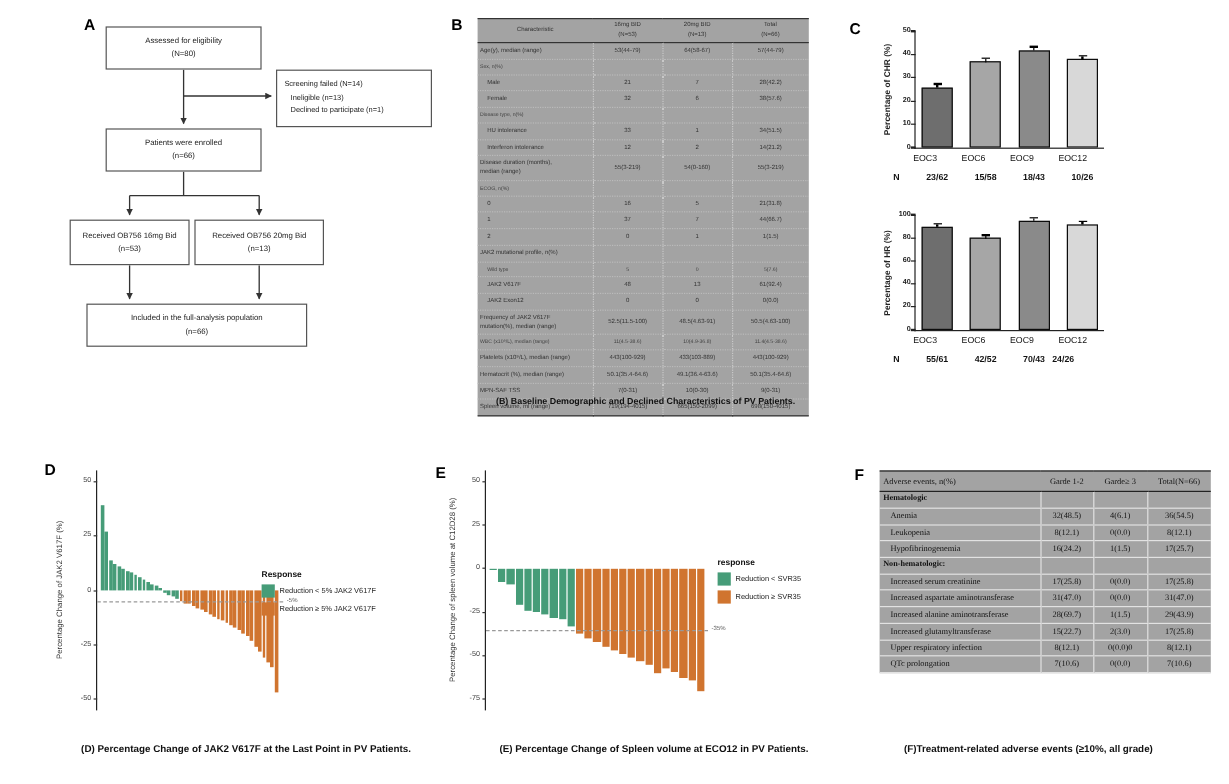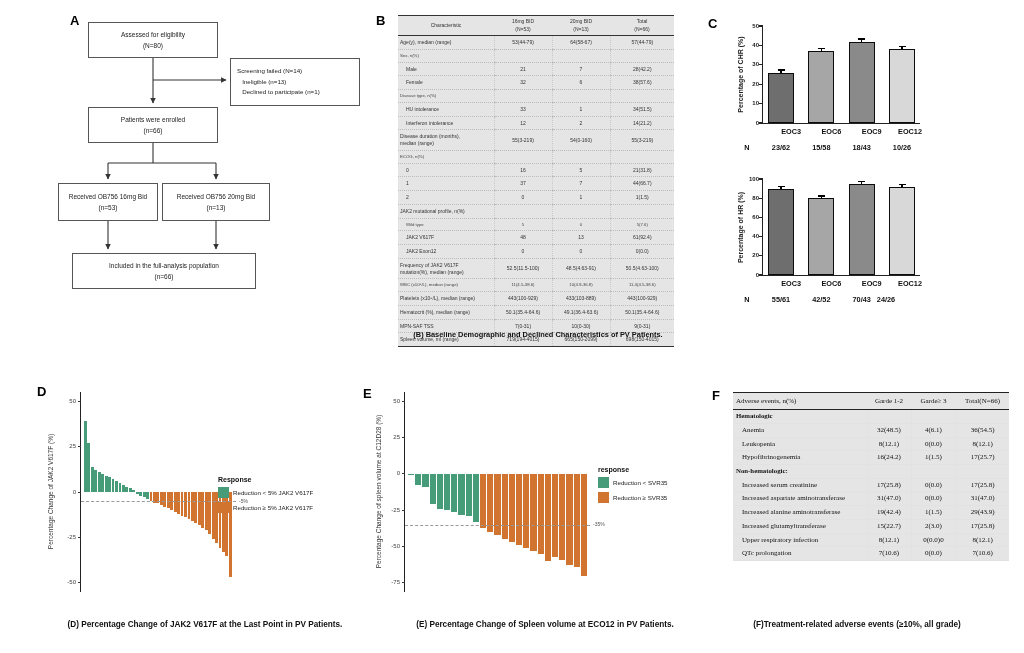--- a/index.html
+++ b/index.html
@@ -12,21 +12,21 @@
   .cap-md{font-size:8.2px;}
 
   
   #flow-arrows{position:absolute;left:0;top:0;z-index:1;pointer-events:none;}
   .fbox{position:absolute;border:1px solid #555;background:#fff;display:flex;align-items:center;
         justify-content:center;text-align:center;font-size:6.5px;line-height:1.7;
         white-space:pre-line;z-index:2;box-sizing:border-box;color:#222;}
   .fbox.leftalign{justify-content:flex-start;text-align:left;padding-left:6px;font-size:6.2px;}
 
   
-  table{border-collapse:collapse;table-layout:fixed;background:#e5e5e5;}
+  table{border-collapse:collapse;table-layout:fixed;background:#a3a3a3;}
   #tableB{position:absolute;left:398px;top:15px;width:276px;border-top:1.2px solid #333;border-bottom:1.2px solid #333;}
   #tableB th{font-size:5px;font-weight:normal;color:#333;text-align:center;padding:2px 1px;
              border-bottom:1.3px solid #333;white-space:pre-line;line-height:1.5;}
   #tableB td{font-size:5px;color:#333;padding:3px 2px;border-bottom:0.6px dotted #bbb;
              white-space:pre-line;line-height:1.35;}
   #tableB td.val{text-align:center;border-left:0.6px dotted #c9c9c9;}
   #tableB td.ind{padding-left:8px;}
   #tableB td.sm{font-size:4.3px;color:#444;}
 
   #tableF{position:absolute;left:733px;top:392px;width:276px;border-top:1.6px solid #222;border-bottom:1.6px solid #222;
@@ -39,21 +39,21 @@
   #tableF td.sec{font-weight:bold;font-size:6.8px;}
 
   
   .plot{position:absolute;}
   .plot.axes{border-left:1.4px solid #222;border-bottom:1.4px solid #222;box-sizing:border-box;}
   .gtick{position:absolute;width:14px;text-align:right;font-size:6px;font-weight:bold;color:#222;line-height:1;}
   .gtickmark{position:absolute;width:4px;height:1.2px;background:#222;}
   .gbar{position:absolute;bottom:0;border:1.2px solid #0c0c0c;box-sizing:border-box;}
   .gerr{position:absolute;width:1.4px;background:#000;}
   .gerrcap{position:absolute;width:7px;height:1.3px;background:#000;}
-  .gcat{position:absolute;width:40px;text-align:right;font-size:7.3px;font-weight:bold;color:#111;line-height:1;}
+  .gcat{position:absolute;width:40px;text-align:left;font-size:7.3px;font-weight:normal;color:#111;line-height:1;}
   .gn{position:absolute;width:40px;text-align:center;font-size:7.3px;font-weight:bold;color:#111;line-height:1;}
   .vlabel{position:absolute;transform:rotate(-90deg);text-align:center;white-space:nowrap;color:#222;}
   .vl-c{font-size:7px;font-weight:bold;width:120px;}
   .vl-w{font-size:6.5px;color:#333;width:210px;}
 
   
   .plot.wax{border-left:1.3px solid #222;box-sizing:border-box;}
   .wtick{position:absolute;width:16px;text-align:right;font-size:6px;color:#444;line-height:1;}
   .wtickmark{position:absolute;width:3.5px;height:1px;background:#333;}
   .wbar{position:absolute;}
@@ -516,21 +516,21 @@
           <td class="val">17(25.8)</td>
         </tr>
         <tr>
           <td class="ind ">Increased aspartate aminotransferase</td>
           <td class="val">31(47.0)</td>
           <td class="val">0(0.0)</td>
           <td class="val">31(47.0)</td>
         </tr>
         <tr>
           <td class="ind ">Increased alanine aminotransferase</td>
-          <td class="val">19(42.4)</td>
+          <td class="val">28(69.7)</td>
           <td class="val">1(1.5)</td>
           <td class="val">29(43.9)</td>
         </tr>
         <tr>
           <td class="ind ">Increased glutamyltransferase</td>
           <td class="val">15(22.7)</td>
           <td class="val">2(3.0)</td>
           <td class="val">17(25.8)</td>
         </tr>
         <tr>

